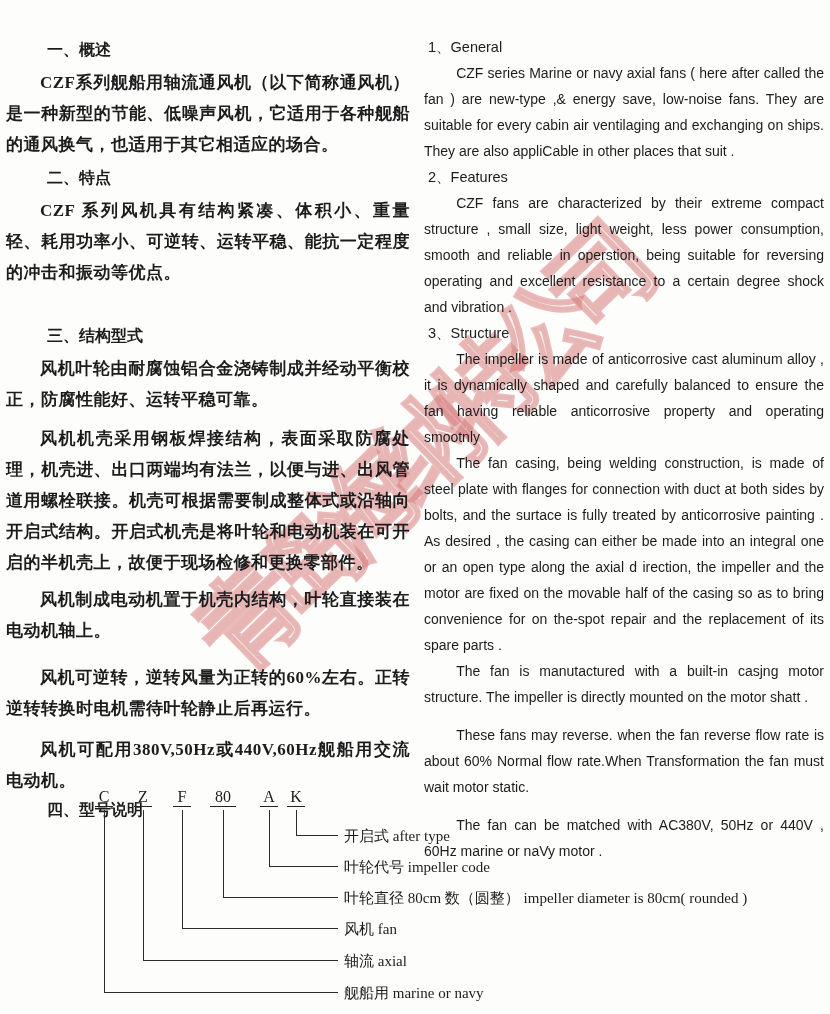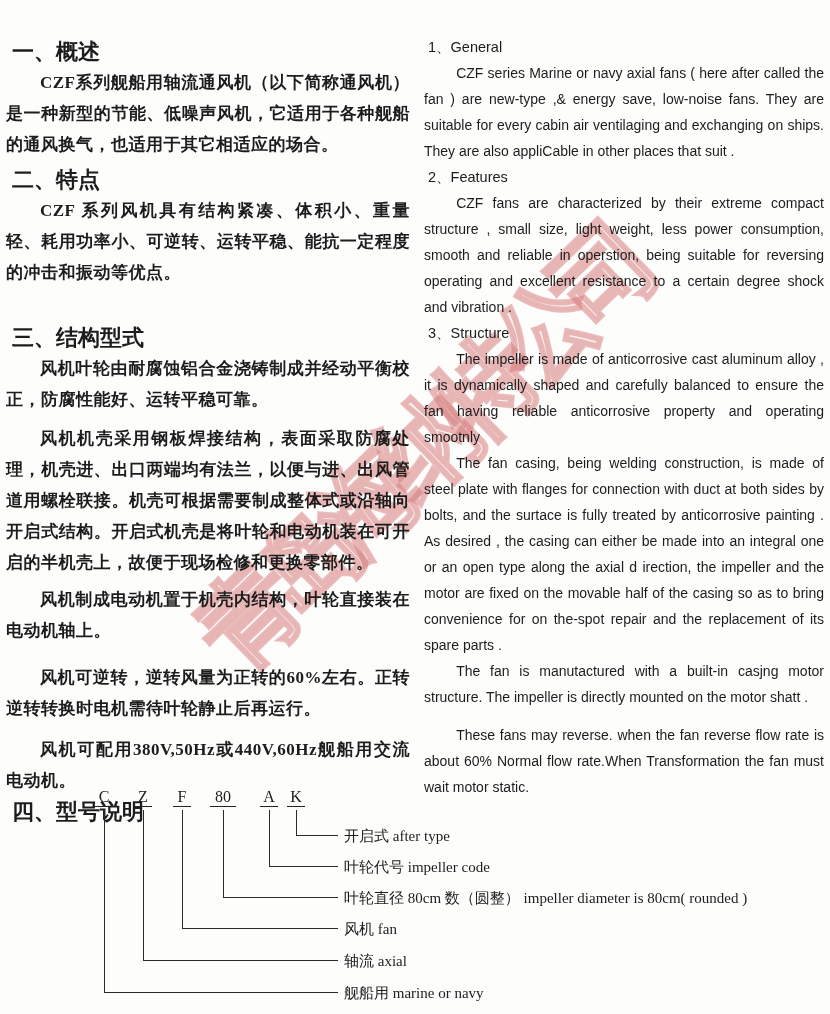--- a/index.html
+++ b/index.html
@@ -28,24 +28,25 @@
     pointer-events:none;
     z-index:1;
   }
 
   
   .col { position:absolute; top:30px; z-index:2; }
   .col-zh { left:6px;  width:404px; padding-top:6px; }
   .col-en { left:424px; width:400px; padding-top:4px; }
 
   .col-zh .hd {
-    font-family:Liberation Serif, serif;
-    font-size:22px; font-weight:bold;
+    font-family:Liberation Mono, monospace;
+    font-size:16px; font-weight:bold;
     line-height:31px;
     padding-left:6px;
+    margin-left:35px;
   }
   .col-zh p {
     font-family:"Liberation Serif", serif;
     font-size:17px; font-weight:bold;
     line-height:31px;
     text-align:justify;
     text-indent:2em;
     letter-spacing:0.5px;
   }
   .mt4  { margin-top:4px;  }
@@ -137,20 +138,21 @@
   <div class="col col-en">
     <div class="hd">1、General</div>
     <p>CZF series Marine or navy axial fans ( here after called the fan ) are new-type ,&amp; energy save, low-noise fans. They are suitable for every cabin air ventilaging and exchanging on ships. They are also appliCable in other places that suit .</p>
     <div class="hd">2、Features</div>
     <p>CZF fans are characterized by their extreme compact structure , small  size, light weight, less power consumption, smooth and reliable in operstion, being suitable for reversing operating and excellent resistance to a certain degree shock and vibration .</p>
     <div class="hd">3、Structure</div>
     <p>The impeller is made of anticorrosive cast aluminum alloy , it is dynamically shaped and carefully balanced to ensure the fan having reliable anticorrosive property and operating smootnly</p>
     <p>The fan casing, being welding construction, is made of steel plate with flanges for connection with duct at both sides by bolts, and the surtace is fully treated by anticorrosive painting . As desired , the casing can either be made into an integral one or an open type along the axial d irection, the impeller and the motor are fixed on the movable half of the casing so as to bring convenience for on the-spot repair and the replacement of its spare parts .</p>
     <p>The fan is manutactured with a built-in casjng motor structure. The impeller is directly mounted on the motor shatt .</p>
     <p class="mt12">These fans may reverse. when the fan reverse flow rate is about 60% Normal flow rate.When Transformation the fan must wait motor static.</p>
+    <p class="mt12">The fan can be matched with AC380V, 50Hz or 440V , 60Hz marine or naVy motor .</p>
   </div>
 
   <div class="diagram">
     <span class="clet l-c">C</span>
     <span class="clet l-z">Z</span>
     <span class="clet l-f">F</span>
     <span class="clet l-80">80</span>
     <span class="clet l-a">A</span>
     <span class="clet l-k">K</span>
 

